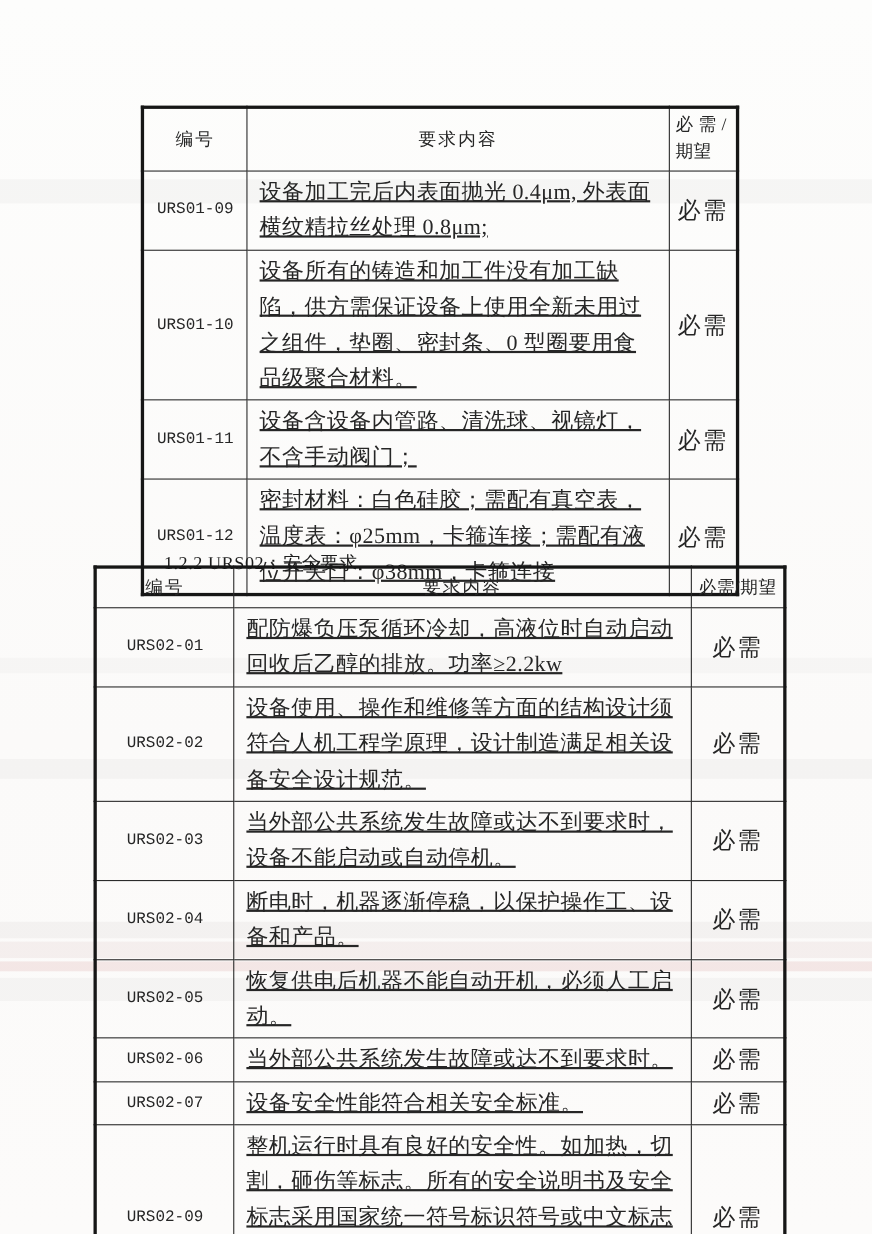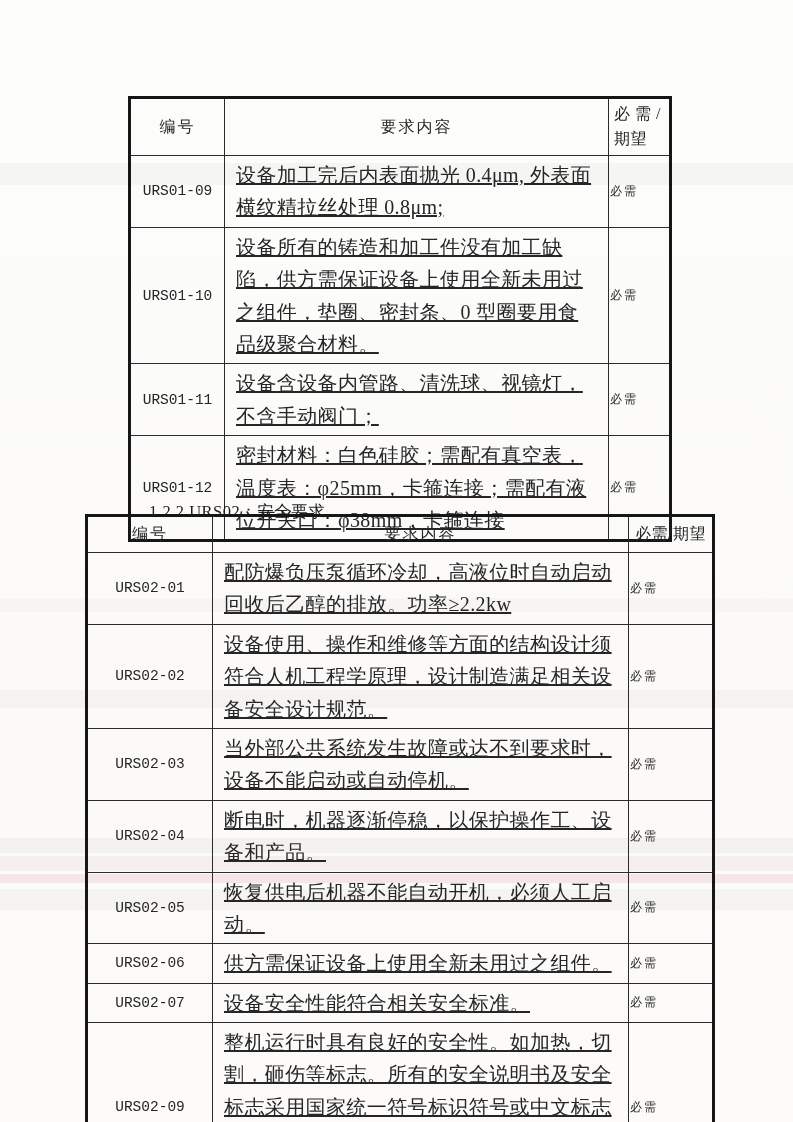--- a/index.html
+++ b/index.html
@@ -58,22 +58,22 @@
   }
   td.content-cell{
     text-align:left;
     padding:3px 10px 3px 11px;
     font-size:20px;
     line-height:1.62;
     letter-spacing:0.4px;
     text-decoration:underline;
   }
   td.req-cell{
-    text-align:left;
-    font-size:12px;
+    text-align:center;
+    font-size:21px;
     letter-spacing:2px;
   }
   
   #urs01-table tr:nth-child(1){height:58px;}
   #urs01-table tr:nth-child(2){height:68px;}
   #urs01-table tr:nth-child(3){height:79px;}
   #urs01-table tr:nth-child(4){height:39px;}
   #urs01-table tr:nth-child(5){height:57px;}
   #urs01-table tr:nth-child(6){height:40px;}
   #urs01-table tr:nth-child(7){height:39px;}
@@ -181,21 +181,21 @@
       <td class="content-cell">断电时，机器逐渐停稳，以保护操作工、设备和产品。</td>
       <td class="req-cell">必需</td>
     </tr>
     <tr>
       <td class="id-cell">URS02-05</td>
       <td class="content-cell">恢复供电后机器不能自动开机，必须人工启动。</td>
       <td class="req-cell">必需</td>
     </tr>
     <tr>
       <td class="id-cell">URS02-06</td>
-      <td class="content-cell">供方需保证设备上使用全新未用过之组件。</td>
+      <td class="content-cell">当外部公共系统发生故障或达不到要求时。</td>
       <td class="req-cell">必需</td>
     </tr>
     <tr>
       <td class="id-cell">URS02-07</td>
       <td class="content-cell">设备安全性能符合相关安全标准。</td>
       <td class="req-cell">必需</td>
     </tr>
     <tr>
       <td class="id-cell">URS02-09</td>
       <td class="content-cell">整机运行时具有良好的安全性。如加热，切割，砸伤等标志。所有的安全说明书及安全标志采用国家统一符号标识符号或中文标志提示，并贴在醒目位置。在设备运装时，所有安全标志须由供应商贴好。</td>

